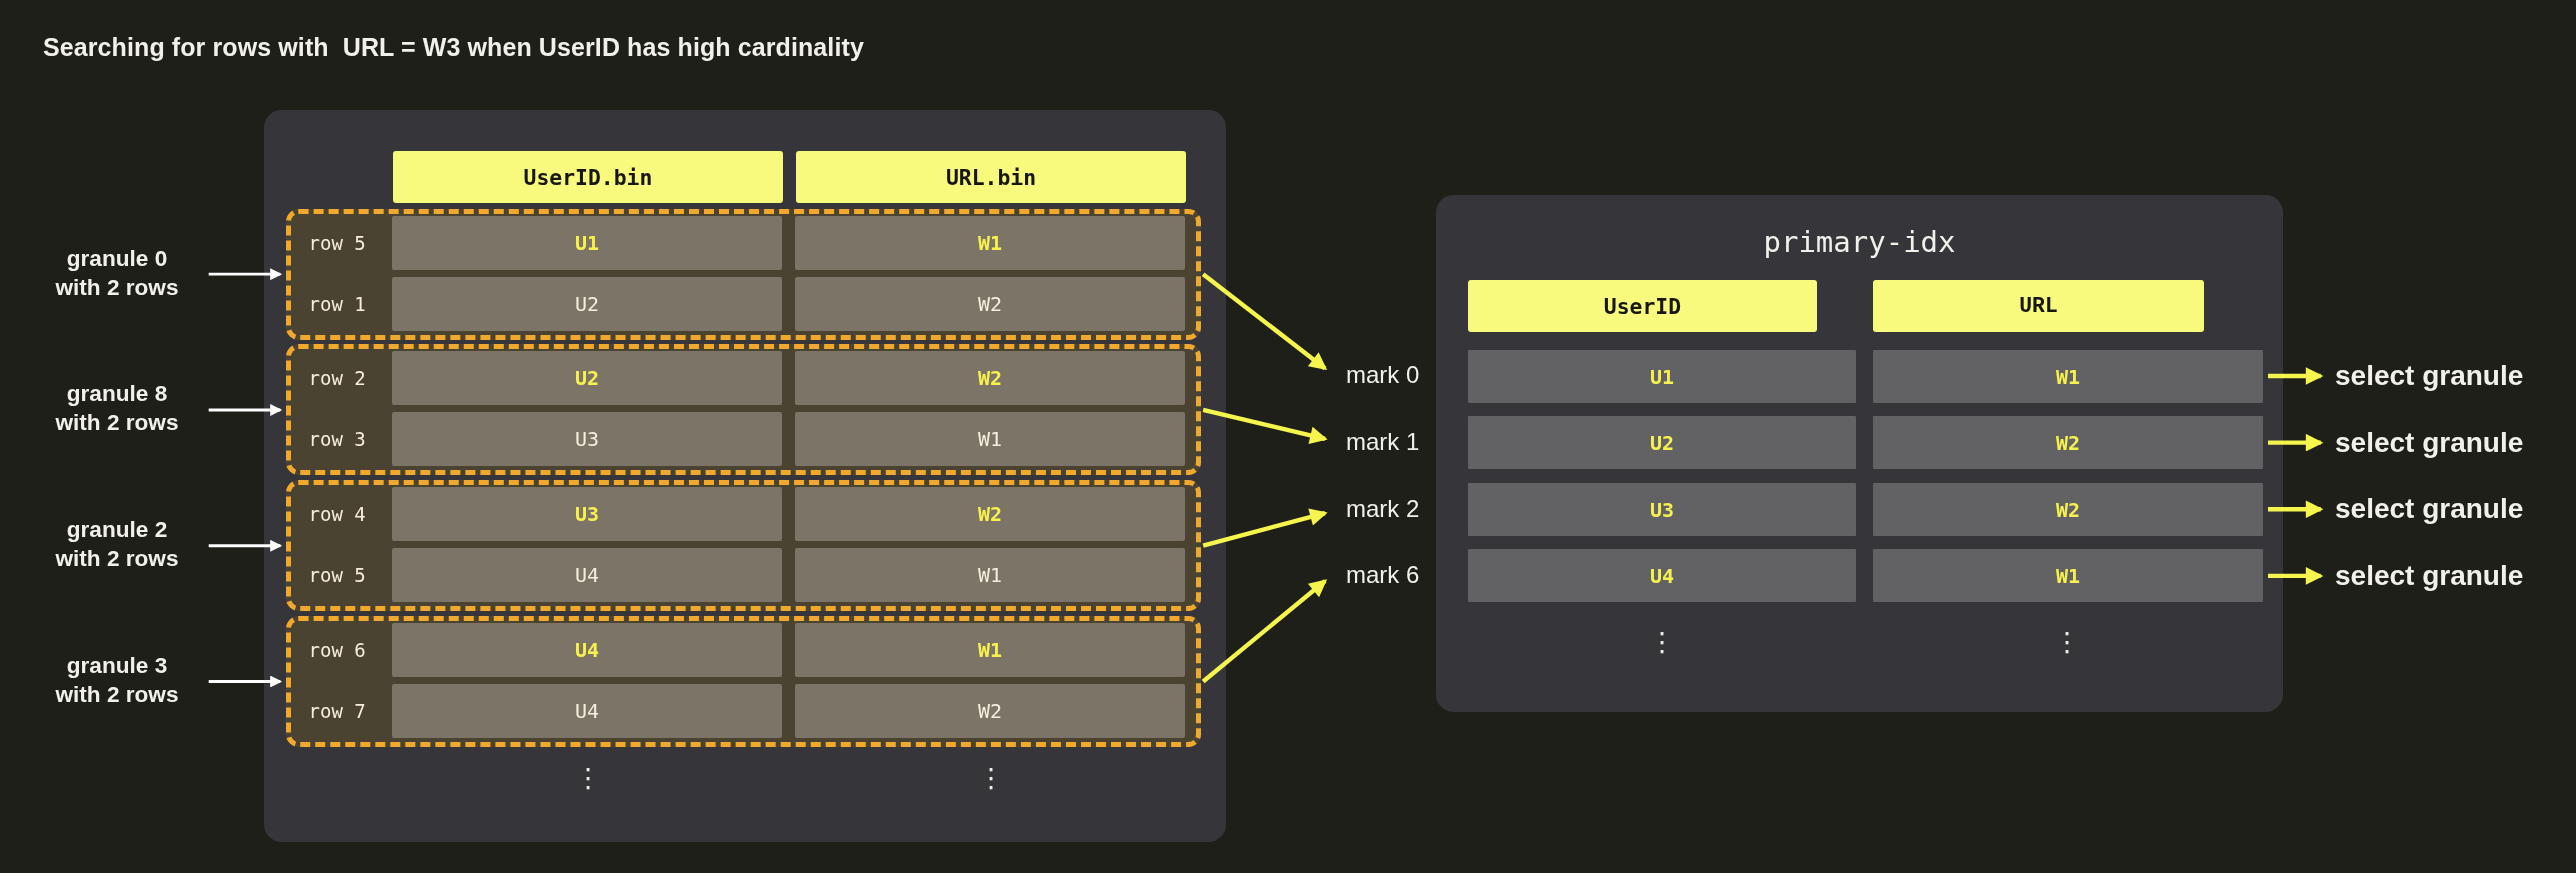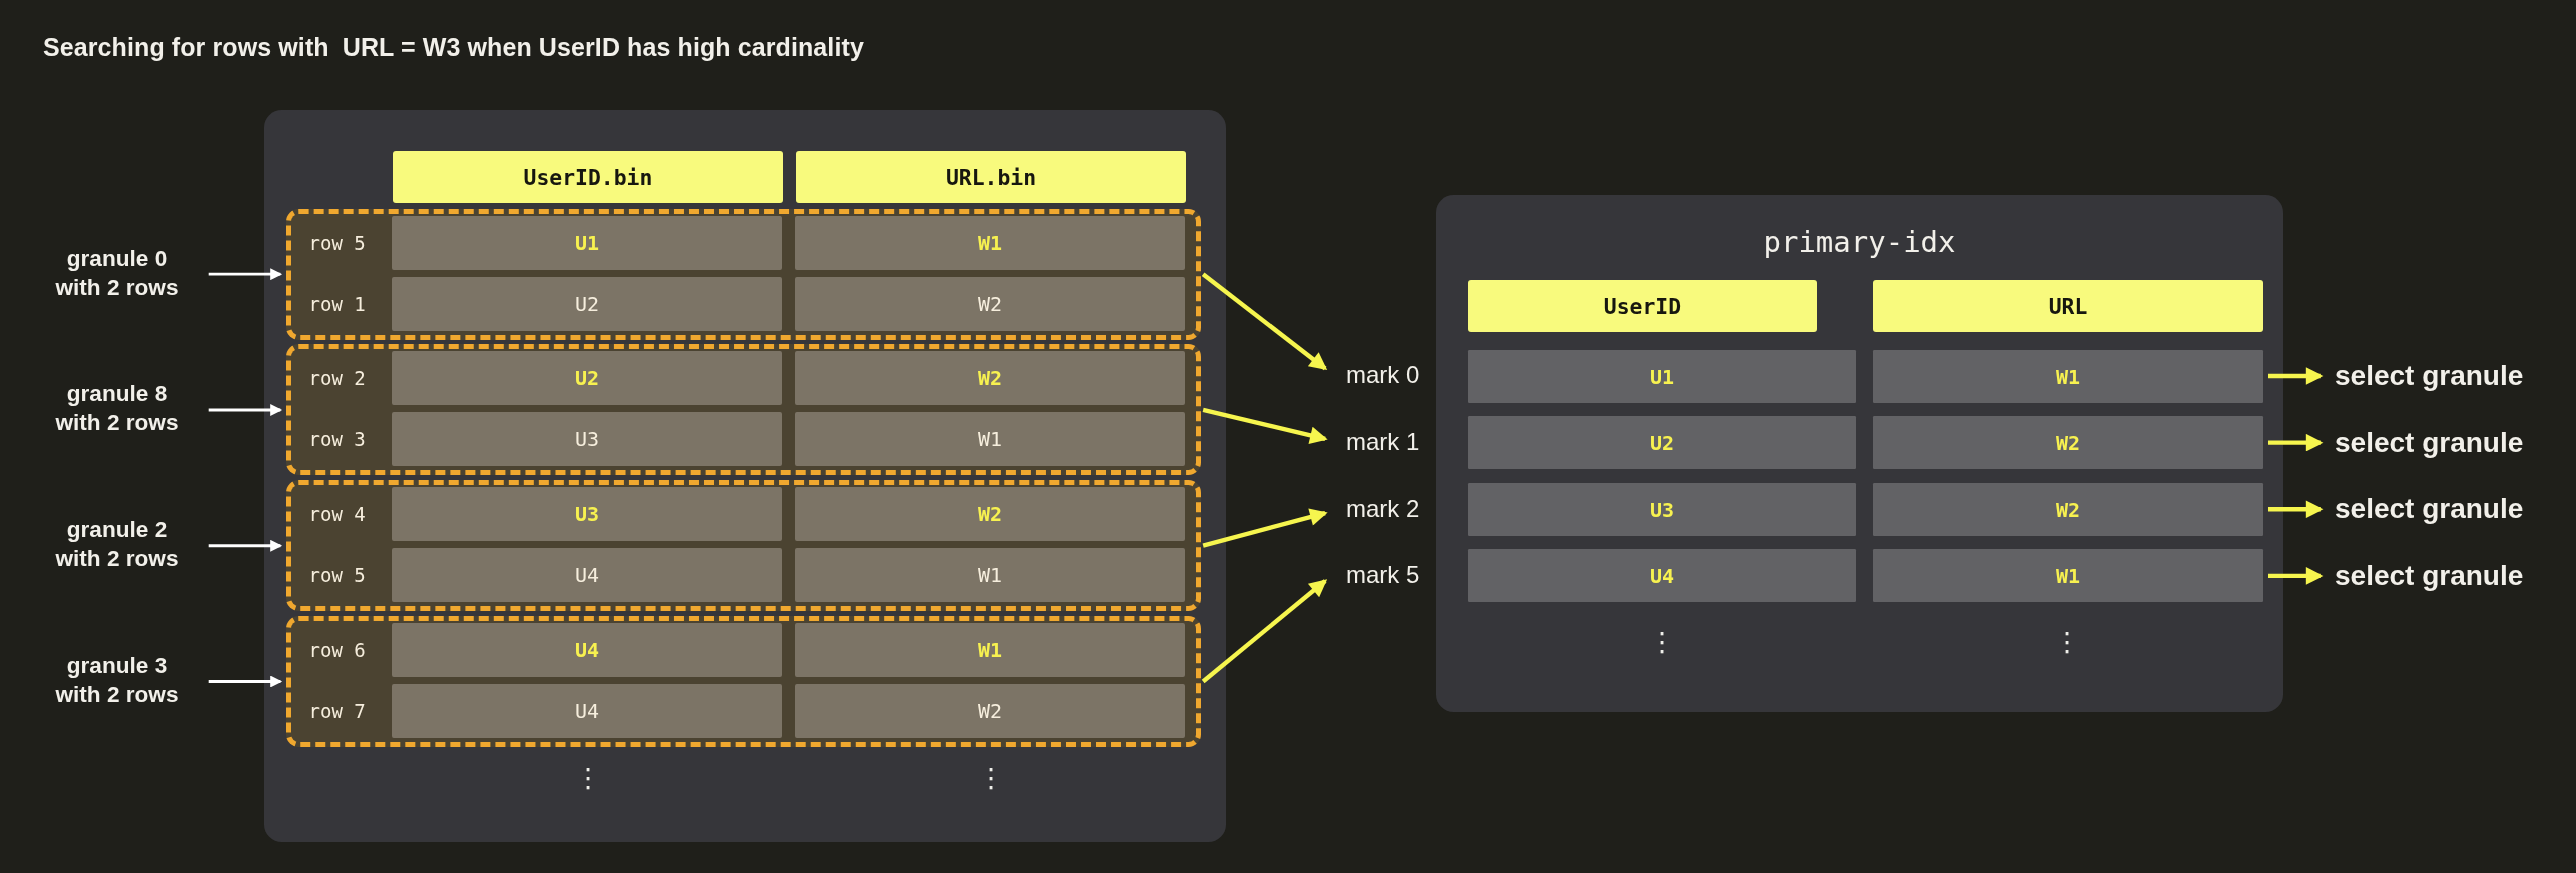--- a/index.html
+++ b/index.html
@@ -20,21 +20,21 @@
   .panel{position:absolute;background:var(--panel);border-radius:17.6px;}
   .panel-bin{left:264px;top:110px;width:962px;height:732px;}
   .panel-idx{left:1436px;top:195px;width:847px;height:517px;}
 
   .col-header{position:absolute;height:52px;background:var(--header-yellow);border-radius:3px;
       display:flex;align-items:center;justify-content:center;
       font-family:"DejaVu Sans Mono",monospace;font-size:21.4px;font-weight:700;color:var(--header-text);}
   .hdr-bin-user{left:393px;top:151px;width:390px;}
   .hdr-bin-url{left:796px;top:151px;width:390px;}
   .hdr-idx-user{left:1468px;top:280px;width:349px;}
-  .hdr-idx-url{left:1873px;top:280px;width:390px;}
+  .hdr-idx-url{left:1873px;top:280px;width:331px;font-family:Liberation Mono, monospace;}
 
   .granule-box{position:absolute;left:286px;width:915px;height:131px;box-sizing:border-box;
       border:5.7px dashed var(--granule-dash);border-radius:12.6px;background:var(--granule-fill);}
   .g0{top:209px}.g1{top:344px}.g2{top:480px}.g3{top:616px}
 
   .bin-row{position:absolute;left:0;width:903px;height:54px;}
   .row-a{top:1.9px}.row-b{top:63px}
   .row-label{position:absolute;left:17.6px;top:50%;transform:translateY(-50%);
       font-family:"DejaVu Sans Mono",monospace;font-size:19px;color:var(--text-cream);white-space:nowrap;}
   .bin-cell{position:absolute;top:0;height:54px;width:390px;background:var(--cell-left);border-radius:1.9px;
@@ -153,21 +153,21 @@
       <div>with 2 rows</div>
   </div>
   <div class="granule-label gl3">
     <div>granule 3</div>
       <div>with 2 rows</div>
   </div>
 
   <div class="mark-label mk0">mark 0</div>
   <div class="mark-label mk1">mark 1</div>
   <div class="mark-label mk2">mark 2</div>
-  <div class="mark-label mk3">mark 5</div>
+  <div class="mark-label mk3">mark 6</div>
 
   <div class="panel panel-idx"></div>
   <div class="idx-title">primary-idx</div>
   <div class="col-header hdr-idx-user">UserID</div>
   <div class="col-header hdr-idx-url">URL</div>
 
   <div class="idx-cell idx-user ir0">U1</div>
   <div class="idx-cell idx-url ir0">W1</div>
   <div class="idx-cell idx-user ir1">U2</div>
   <div class="idx-cell idx-url ir1">W2</div>

